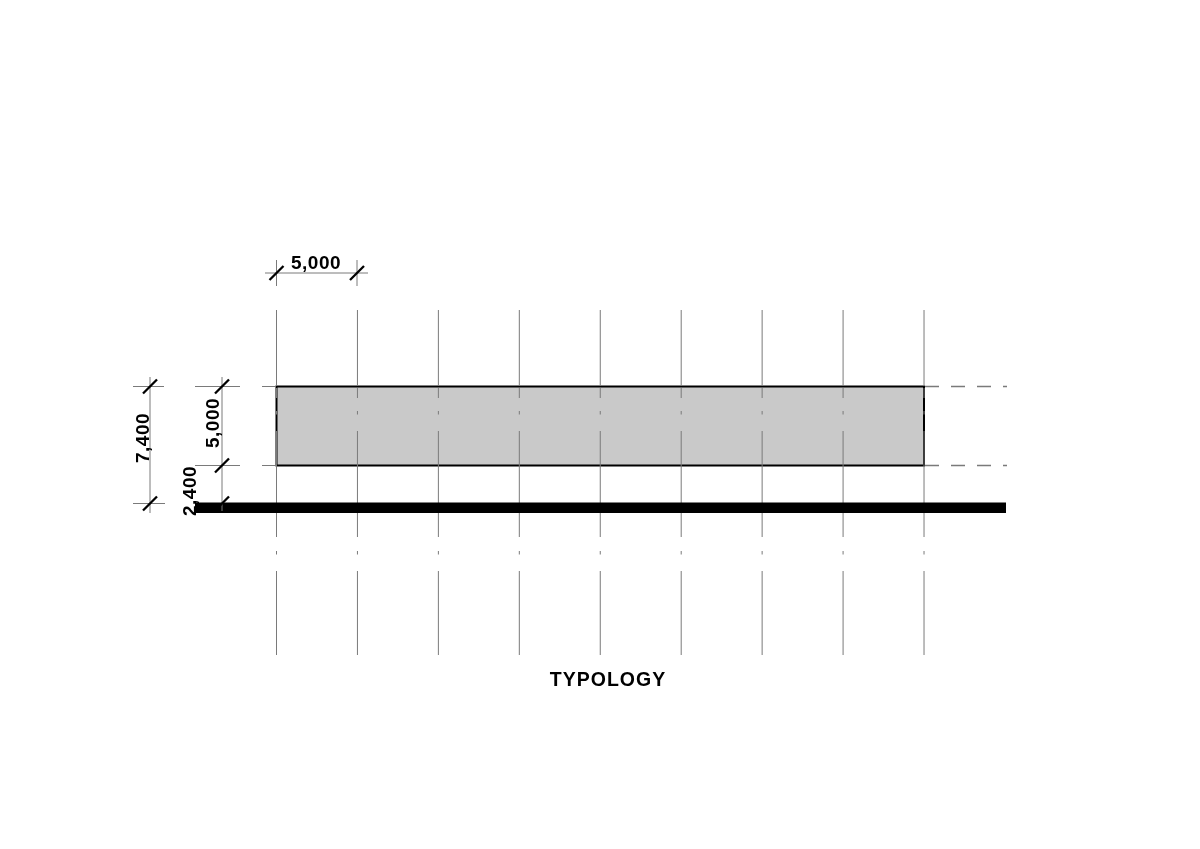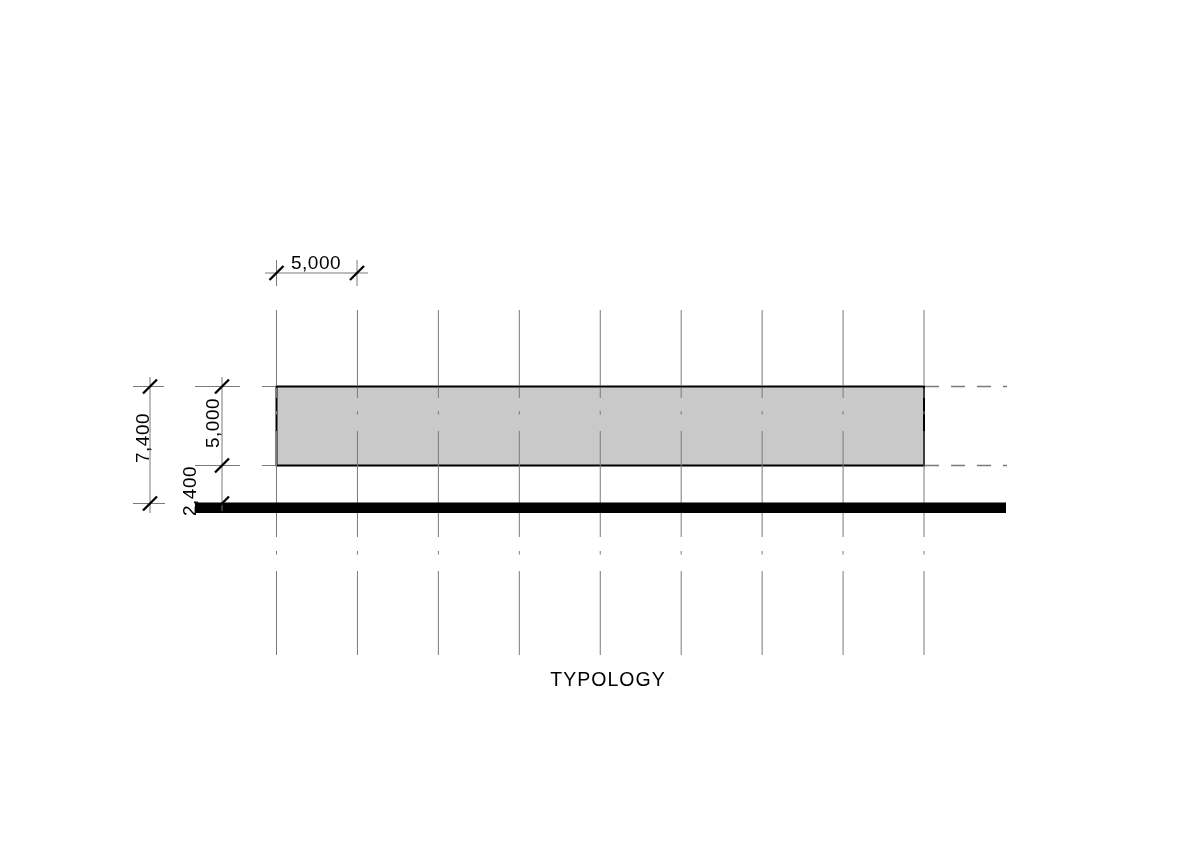--- a/index.html
+++ b/index.html
@@ -7,20 +7,21 @@
     padding: 0;
     background: #ffffff;
   }
   #stage {
     position: relative;
     width: 1172px;
     height: 849px;
     background: var(--bg, #ffffff);
     font-family: "Liberation Sans", sans-serif;
     overflow: hidden;
+    font-weight: bold;
   }
   svg { display: block; }
 
   
   .gridline {
     stroke: var(--line-gray, #7a7a7a);
     stroke-width: 1;
     fill: none;
     
     stroke-dasharray: 75.5 2.5 10 13 3.5 16.5 106 14 3.5 16.5 84;

